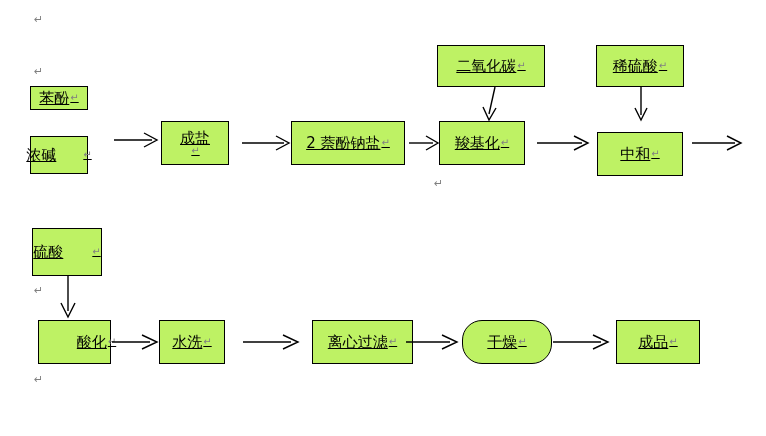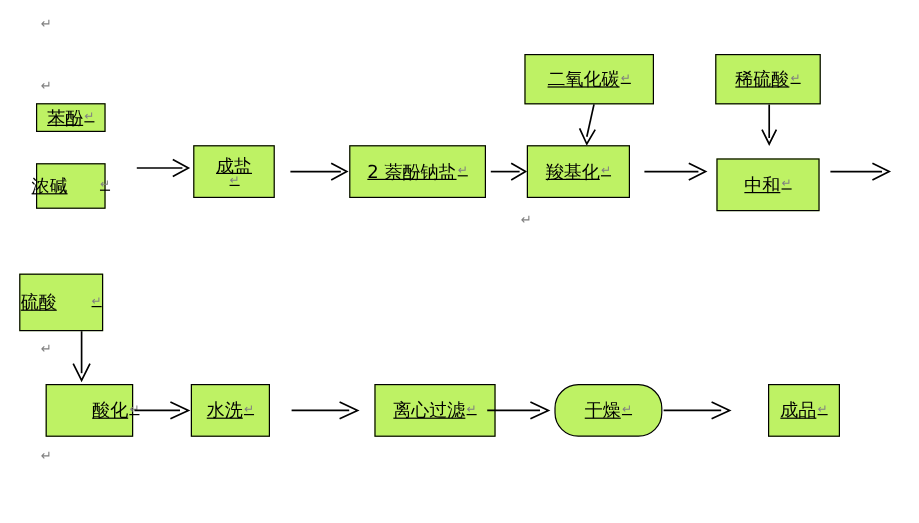--- a/index.html
+++ b/index.html
@@ -182,21 +182,21 @@
       <span class="ret">↵</span>
   </div>
 
   <div class="arrow" style="left:692px; top:135px;">
     <svg width="50" height="16" viewBox="0 0 50 16">
       <line x1="0" y1="8" x2="43" y2="8" stroke="#000" stroke-width="1.4"></line>
       <polyline points="35,1 49,8 35,15" fill="none" stroke="#000" stroke-width="1.4"></polyline>
     </svg>
   </div>
 
-  <div class="box" style="left:16px; top:228px; width:70px; height:48px;gap:28px;">
+  <div class="box" style="left:32px; top:228px; width:70px; height:48px;gap:28px;">
     <span class="label">硫酸</span>
       <span class="ret">↵</span>
   </div>
 
   <div class="arrow" style="left:58px; top:276px;">
     <svg width="20" height="42" viewBox="0 0 20 42">
       <line x1="10" y1="0" x2="10" y2="35" stroke="#000" stroke-width="1.4"></line>
       <polyline points="3,27 10,41 17,27" fill="none" stroke="#000" stroke-width="1.4"></polyline>
     </svg>
   </div>
@@ -242,19 +242,19 @@
       <span class="ret">↵</span>
   </div>
 
   <div class="arrow" style="left:553px; top:334px;">
     <svg width="56" height="16" viewBox="0 0 56 16">
       <line x1="0" y1="8" x2="48" y2="8" stroke="#000" stroke-width="1.4"></line>
       <polyline points="40,1 55,8 40,15" fill="none" stroke="#000" stroke-width="1.4"></polyline>
     </svg>
   </div>
 
-  <div class="box" style="left:640px; top:320px; width:60px; height:44px;">
+  <div class="box" style="left:616px; top:320px; width:84px; height:44px;">
     <span class="label">成品</span>
       <span class="ret">↵</span>
   </div>
 
 
 </div>
 
 </body></html>

